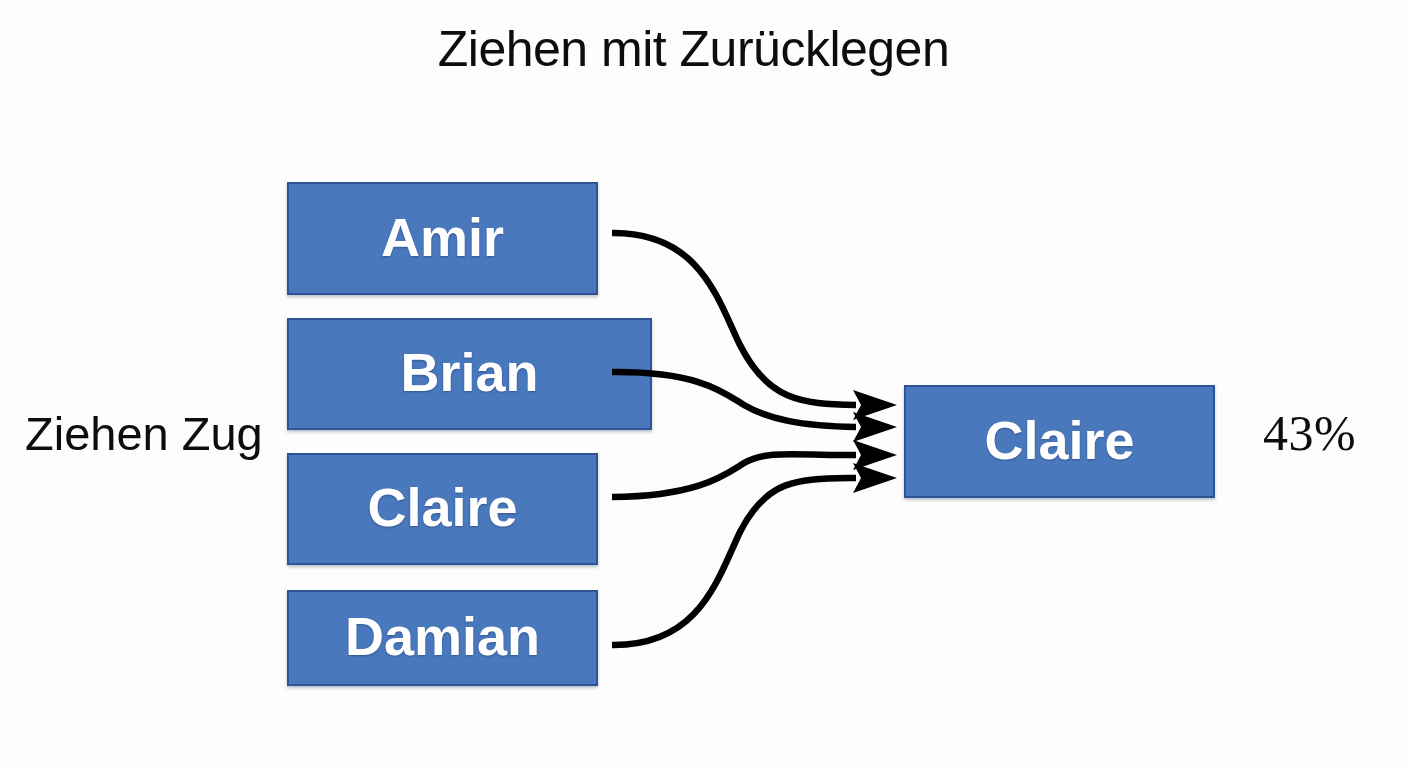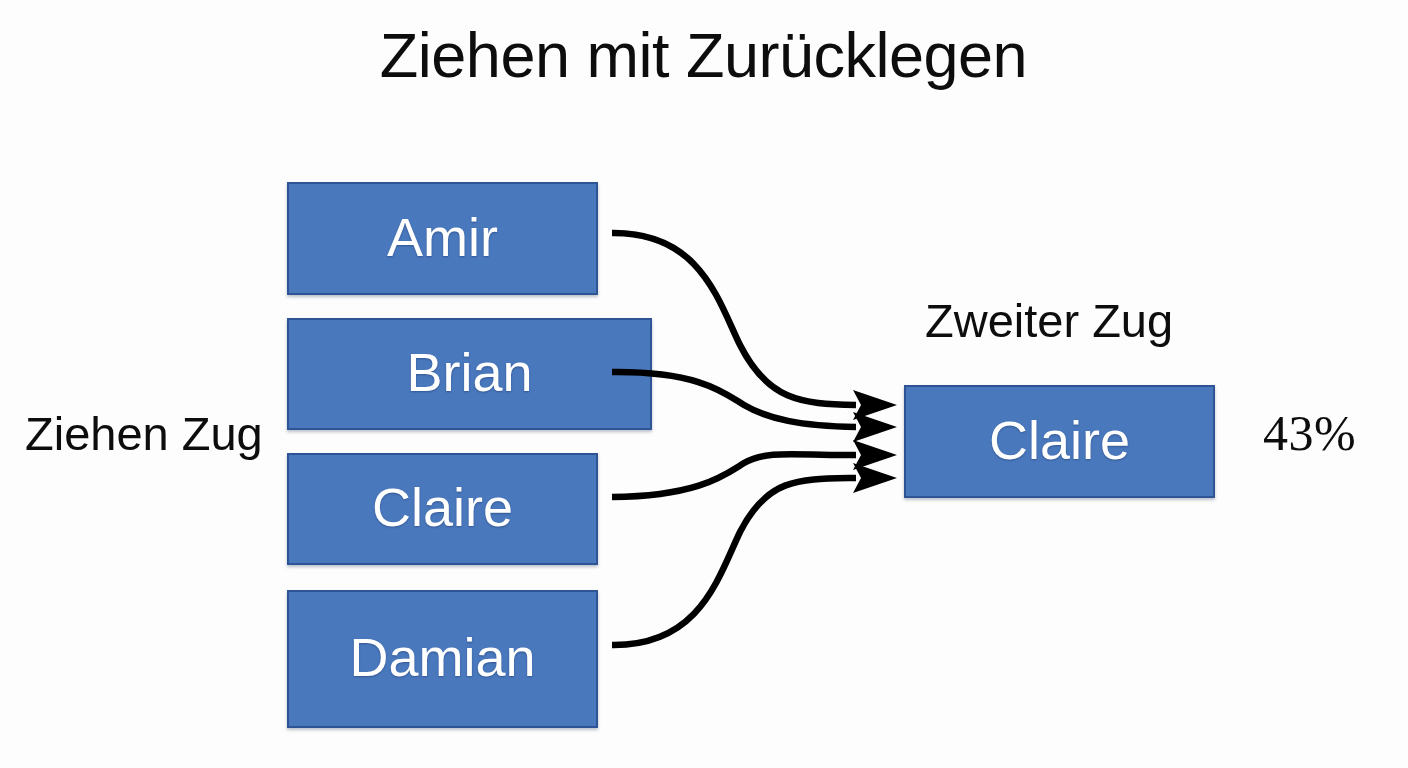--- a/index.html
+++ b/index.html
@@ -17,27 +17,26 @@
   }
 
   
   .title {
     position: absolute;
     left: 0;
     top: 24px;
     width: 1397px;
     text-align: center;
     font-family: "Liberation Sans", sans-serif;
-    font-size: 63px;
+    font-size: 50px;
     font-weight: 400;
     color: #0d0d0d;
     letter-spacing: -0.5px;
     white-space: nowrap;
     line-height: 1.0;
-    margin-left: 10px;
   }
   
   .title span { position: relative; left: -5px; }
 
   
   .stage-label {
     position: absolute;
     font-family: "Liberation Sans", sans-serif;
     font-weight: 400;
     color: #0d0d0d;
@@ -69,33 +68,33 @@
     background: #4a78bd;
     border: 2px solid #2f5496;
     box-shadow: 0 2px 3px rgba(60,80,110,0.35);
     display: flex;
     align-items: center;
     justify-content: center;
   }
   .node-box .node-label {
     font-family: "Liberation Sans", sans-serif;
     font-size: 54px;
-    font-weight: 400;
+    font-weight: 700;
     color: #ffffff;
     line-height: 1.0;
     white-space: nowrap;
     text-shadow: 0 1px 2px rgba(20,45,90,0.45);
     position: relative;
     top: -2px;
   }
 
   #box-amir   { left: 287px; top: 182px; width: 311px; height: 113px; }
   #box-brian  { left: 287px; top: 318px; width: 365px; height: 112px; }
   #box-claire { left: 287px; top: 453px; width: 311px; height: 112px; }
-  #box-damian { left: 287px; top: 590px; width: 311px; height: 138px; }
+  #box-damian { left: 287px; top: 590px; width: 311px; height: 96px; }
 
   #box-target-claire {
     left: 904px; top: 385px; width: 311px; height: 113px;
   }
 
   
   #arrow-layer {
     position: absolute;
     left: 0; top: 0;
     width: 1408px;
@@ -112,21 +111,20 @@
   .arrowhead { fill: #000000; }
 </style>
 </head>
 <body>
 
 <div id="stage">
 
   <div class="title"><span>Ziehen mit Zurücklegen</span></div>
 
   <div class="stage-label" id="erster-zug-label">Ziehen Zug</div>
-  <div class="stage-label" id="zweiter-zug-label">Zweiter Zug</div>
   <div class="stage-label" id="percent-label">43%</div>
 
   <div class="node-box" id="box-amir">
     <span class="node-label">Amir</span>
   </div>
   <div class="node-box" id="box-brian">
     <span class="node-label">Brian</span>
   </div>
   <div class="node-box" id="box-claire">
     <span class="node-label">Claire</span>

